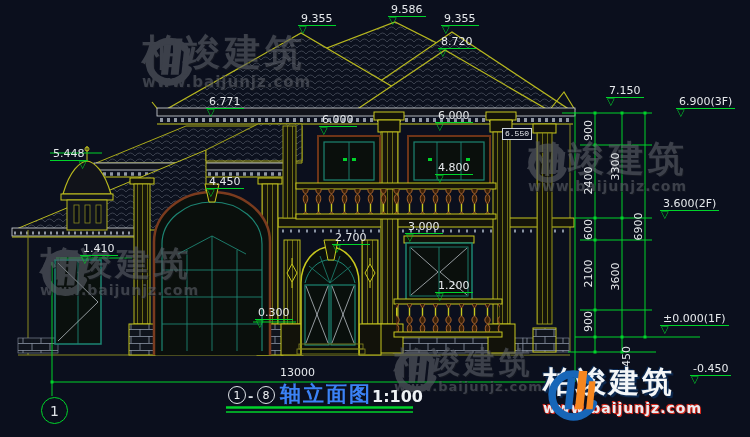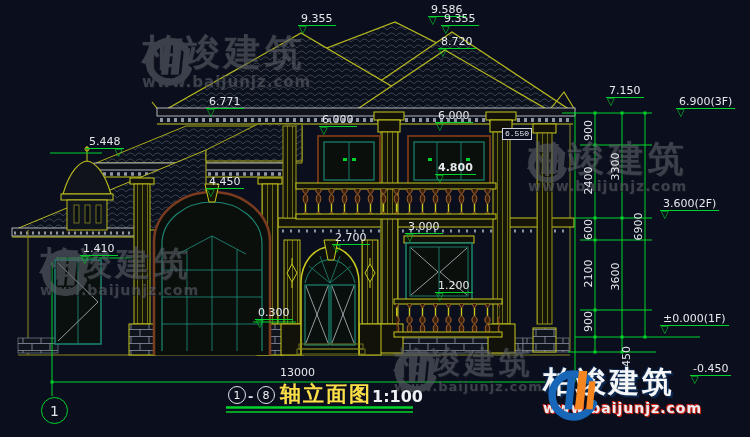--- a/index.html
+++ b/index.html
@@ -25,21 +25,21 @@
   
   .wm-color{position:absolute;z-index:6;display:flex;align-items:flex-start;opacity:1;}
   .wm-color .wm-brand{color:#f4f6f8;font-weight:bold;letter-spacing:3px;line-height:1.05;
                       text-shadow:2px 2px 1px #0c2a52,-1px -1px 0 #0c2a52;}
   .wm-color .wm-url{color:#e8edf2;font-weight:bold;letter-spacing:1px;
                     text-shadow:0 0 2px #d42a1e,1px 1px 0 #d42a1e,-1px -1px 0 #d42a1e;}
   
   .tcirc{position:absolute;z-index:5;width:16px;height:16px;border:1.5px solid #dfe3e8;border-radius:50%;
          color:#f2f4f6;font-size:11px;display:flex;align-items:center;justify-content:center;line-height:1;}
   .tdash{position:absolute;z-index:5;color:#dfe3e8;font-size:13px;font-weight:bold;line-height:1;}
-  .ttext{position:absolute;z-index:5;color:#fde047;font-size:21px;font-weight:bold;letter-spacing:2px;line-height:1;}
+  .ttext{position:absolute;z-index:5;color:#3b82f6;font-size:21px;font-weight:bold;letter-spacing:2px;line-height:1;}
   .tscale{position:absolute;z-index:5;color:#eef1f4;font-size:16px;font-weight:bold;line-height:1;}
   .axis-bubble{position:absolute;z-index:5;width:25px;height:25px;border:1.5px solid #00d42a;border-radius:50%;
          color:#dfe3e8;font-size:14px;display:flex;align-items:center;justify-content:center;line-height:1;}
 </style>
 </head>
 <body>
 
 <div id="canvas">
 
   <svg width="750" height="437" viewBox="0 0 750 437">
@@ -300,31 +300,31 @@
         <rect x="51" y="16" width="7" height="30" fill="#f5861f"></rect>
       </g>
     </svg>
     <div class="wm-col">
       <span class="wm-brand" style="font-size:30px;">柏竣建筑</span>
       <span class="wm-url" style="font-size:14px;">www.baijunjz.com</span>
     </div>
   </div>
 
   <div class="lvl" style="left:298px;top:13px;"><span class="lt">9.355</span><i class="tri">▽</i></div>
-  <div class="lvl" style="left:388px;top:4px;margin-left:40px;"><span class="lt">9.586</span><i class="tri">▽</i></div>
+  <div class="lvl" style="left:388px;top:4px;"><span class="lt">9.586</span><i class="tri">▽</i></div>
   <div class="lvl" style="left:441px;top:13px;"><span class="lt">9.355</span><i class="tri">▽</i></div>
   <div class="lvl" style="left:438px;top:36px;"><span class="lt">8.720</span><i class="tri">▽</i></div>
   <div class="lvl" style="left:570px;top:85px;margin-left:36px;"><span class="lt">7.150</span><i class="tri">▽</i></div>
   <div class="lvl" style="left:676px;top:96px;"><span class="lt">6.900(3F)</span><i class="tri">▽</i></div>
   <div class="lvl" style="left:206px;top:96px;"><span class="lt">6.771</span><i class="tri">▽</i></div>
   <div class="lvl" style="left:319px;top:114px;"><span class="lt">6.000</span><i class="tri">▽</i></div>
   <div class="lvl" style="left:435px;top:110px;"><span class="lt">6.000</span><i class="tri">▽</i></div>
   <span class="tag" style="left:502px;top:128px;">6.550</span>
-  <div class="lvl" style="left:50px;top:136px;margin-left:36px;"><span class="lt">5.448</span><i class="tri" style="left:auto;right:1px;">▽</i></div>
-  <div class="lvl" style="left:435px;top:162px;font-weight:bold;"><span class="lt">4.800</span><i class="tri">▽</i></div>
+  <div class="lvl" style="left:50px;top:148px;"><span class="lt">5.448</span><i class="tri" style="left:auto;right:1px;">▽</i></div>
+  <div class="lvl" style="left:435px;top:162px;"><span class="lt">4.800</span><i class="tri">▽</i></div>
   <div class="lvl" style="left:206px;top:176px;text-align:right;"><span class="lt">4.450</span><i class="tri">▽</i></div>
   <div class="lvl" style="left:660px;top:198px;"><span class="lt">3.600(2F)</span><i class="tri">▽</i></div>
   <div class="lvl" style="left:405px;top:221px;"><span class="lt">3.000</span><i class="tri">▽</i></div>
   <div class="lvl" style="left:332px;top:232px;"><span class="lt">2.700</span><i class="tri">▽</i></div>
   <div class="lvl" style="left:80px;top:243px;"><span class="lt">1.410</span><i class="tri">▽</i></div>
   <div class="lvl" style="left:435px;top:280px;text-align:center;"><span class="lt">1.200</span><i class="tri">▽</i></div>
   <div class="lvl" style="left:255px;top:307px;"><span class="lt">0.300</span><i class="tri">▽</i></div>
   <div class="lvl" style="left:660px;top:313px;"><span class="lt">±0.000(1F)</span><i class="tri">▽</i></div>
   <div class="lvl" style="left:678px;top:363px;margin-left:12px;"><span class="lt">-0.450</span><i class="tri">▽</i></div>
 

